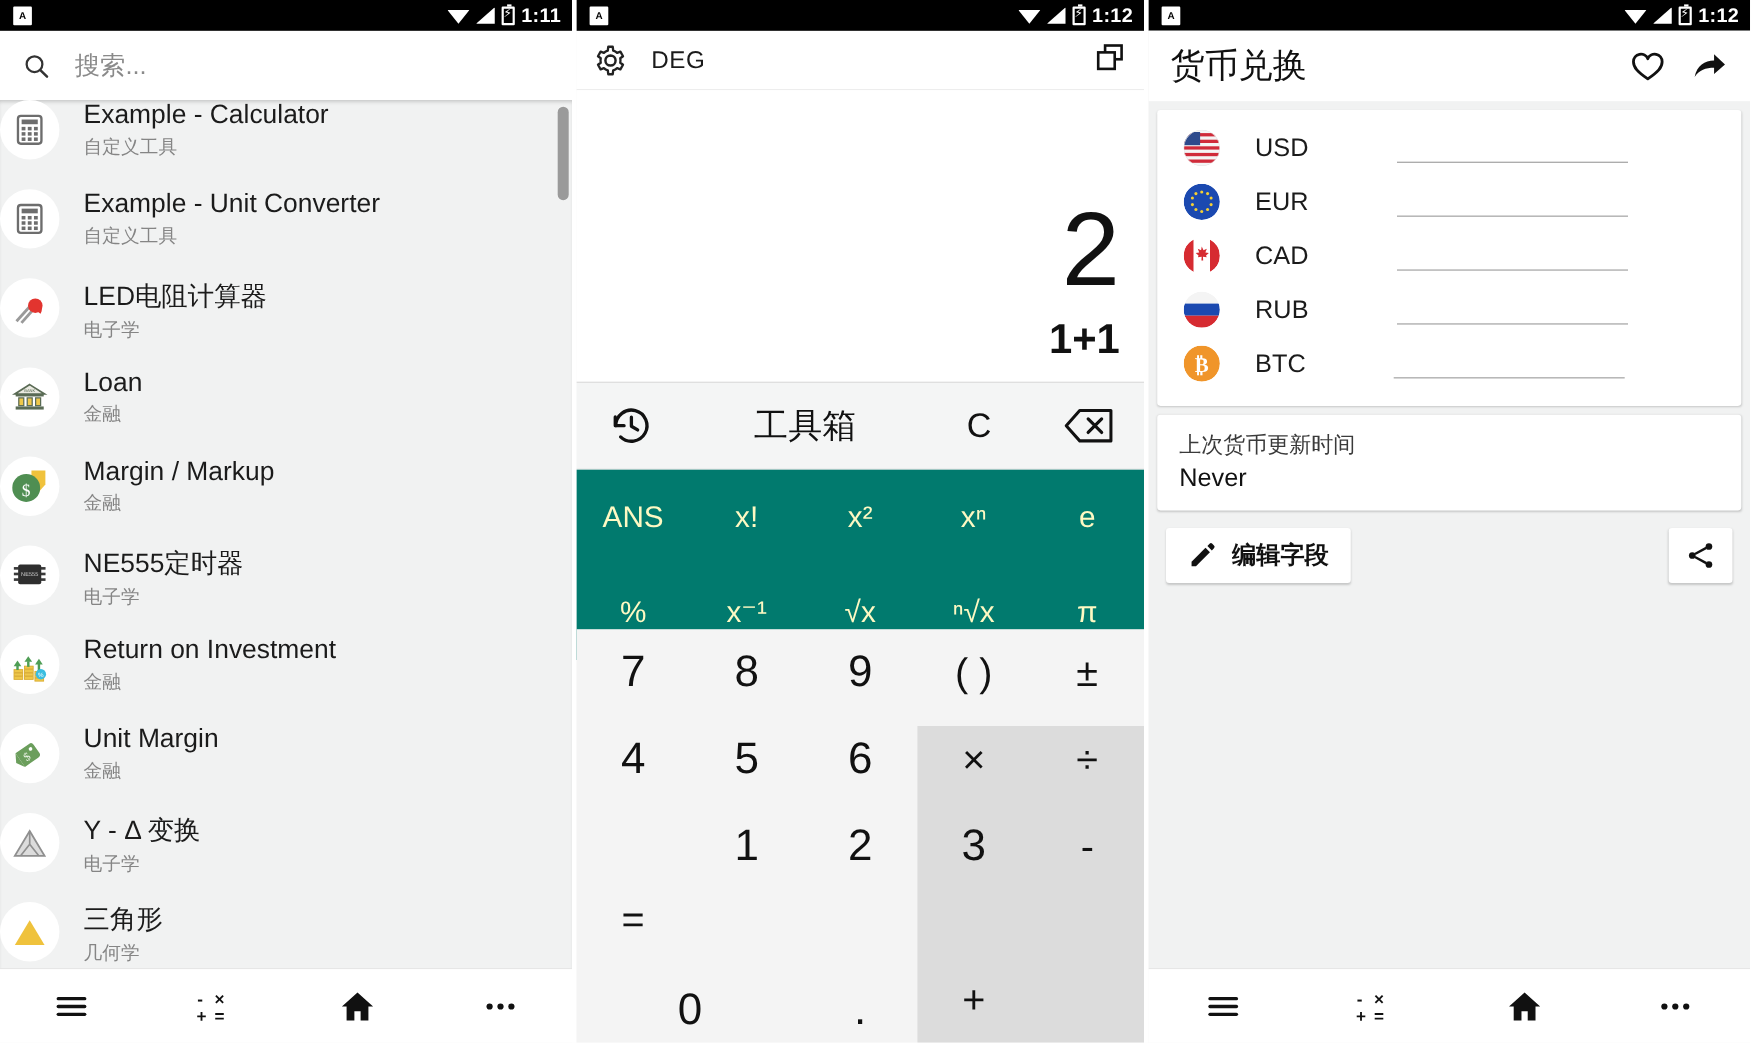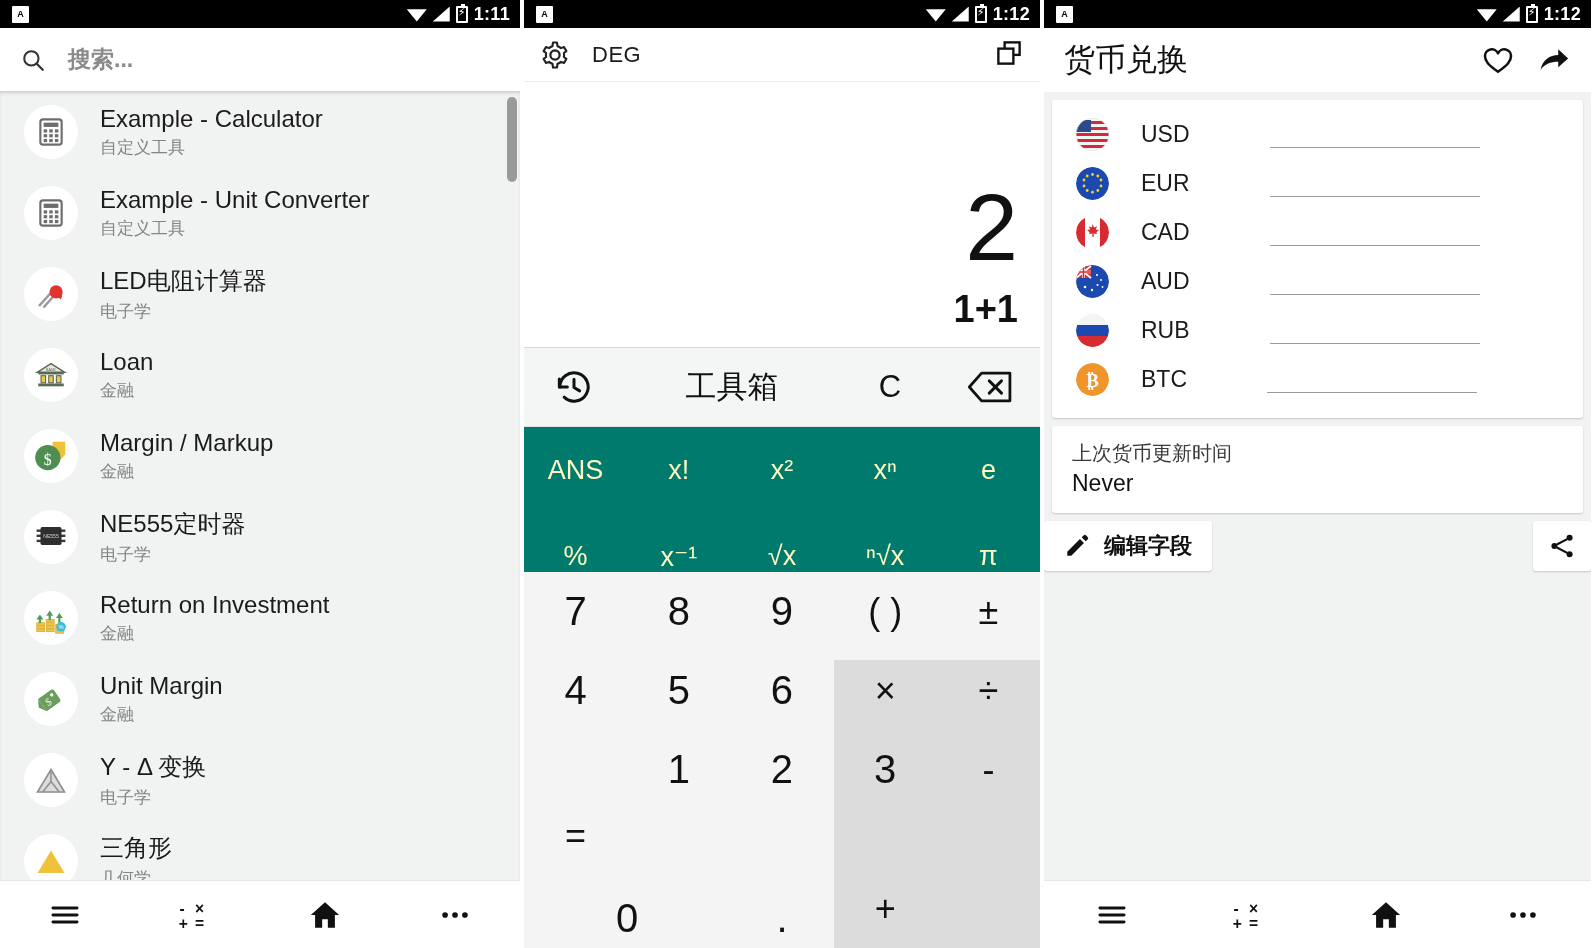--- a/index.html
+++ b/index.html
@@ -48,34 +48,34 @@
   .ico-batt::after {
     content: "\26A1"; position: absolute; top: -3px; left: 0px;
     font-size: 11px; line-height: 15px; color: #fff;
   }
   .sb-time { font-size: 18px; letter-spacing: .3px; }
   .top-artifact { position: absolute; top: 0; height: 5px; }
 
   
   .searchbar {
     height: 63px; background: #fff; display: flex; align-items: center;
-    padding: 0 20px; gap: 22px; font-weight: bold;
+    padding: 0 20px; gap: 22px;
   }
   .search-ico { width: 26px; height: 26px; flex: none; }
   .search-ph { color: #8a8a8a; font-size: 23px; }
   .list-wrap {
     position: absolute; top: 91px; bottom: 68px; left: 0; right: 0;
     background: #f1f2f2; overflow: hidden;
     box-shadow: inset 0 3px 4px -2px rgba(0,0,0,.22);
   }
   .scrollthumb {
     position: absolute; top: 6px; right: 3px; width: 10px; height: 85px;
     background: #9a9a9a; border-radius: 5px; z-index: 5;
   }
-  .titem { display: flex; align-items: center; height: 81px; padding-left: 24px; }
+  .titem { display: flex; align-items: flex-start; height: 81px; }
   .titem-ic {
     width: 54px; height: 54px; border-radius: 50%; background: #fff;
     flex: none; display: flex; align-items: center; justify-content: center;
     margin-right: 22px; overflow: hidden;
   }
   .titem-tx { display: flex; flex-direction: column; gap: 3px; }
   .titem-t { font-size: 24px; color: #1b1b1b; }
   .titem-s { font-size: 17px; color: #858585; }
 
   
@@ -147,21 +147,21 @@
     box-shadow: 0 1px 2px rgba(0,0,0,.18);
   }
   .cur-card { padding: 10px 0 14px 0; }
   .cur-row { display: flex; align-items: center; height: 49px; padding: 0 26px 0 24px; }
   .flag { width: 33px; height: 33px; border-radius: 50%; flex: none; overflow: hidden; position: relative; }
   .cur-code { font-size: 23px; color: #1b1b1b; margin-left: 32px; }
   .cur-field { flex: 1; border-bottom: 1px solid #9a9a9a; height: 26px; margin-left: 80px; max-width: 210px; }
   .upd-card { padding: 14px 20px 16px 20px; }
   .upd-l { font-size: 20px; color: #3a3a3a; }
   .upd-v { font-size: 23px; color: #111; font-weight: normal; margin-top: 3px; }
-  .act-row { display: flex; align-items: center; margin: 0; gap: 8px; }
+  .act-row { display: flex; align-items: center; margin: 16px; gap: 8px; }
   .btn-edit {
     background: #fff; border-radius: 3px; box-shadow: 0 1px 2px rgba(0,0,0,.18);
     height: 50px; display: flex; align-items: center; gap: 14px; padding: 0 20px;
     font-size: 22px; color: #111; font-weight: bold;
   }
   .btn-share {
     margin-left: auto; background: #fff; border-radius: 3px;
     box-shadow: 0 1px 2px rgba(0,0,0,.18); width: 58px; height: 50px;
     display: flex; align-items: center; justify-content: center;
   }
@@ -592,41 +592,20 @@
               <circle cx="16.5" cy="16.5" r="16.5" fill="#ffffff"></circle>
               <path d="M0 16.5a16.5 16.5 0 0 1 9-14.7v29.4A16.5 16.5 0 0 1 0 16.5z" fill="#d62b31"></path>
               <path d="M33 16.5a16.5 16.5 0 0 0-9-14.7v29.4a16.5 16.5 0 0 0 9-14.7z" fill="#d62b31"></path>
               <path d="M16.5 8 l1.6 3.4 l3-1.2 l-1.3 3.3 l3.2 .6 l-2.6 2.1 l.6 1.7 l-3.4-.5 l.2 3.4 h-1.6 l.2-3.4 l-3.4 .5 l.6-1.7 l-2.6-2.1 l3.2-.6 l-1.3-3.3 l3 1.2 z" fill="#d62b31"></path>
             </svg>
           </div>
           <div class="cur-code">CAD</div>
           <div class="cur-field"></div>
         </div>
 
-        <div class="cur-row">
-          <div class="flag">
-            <svg width="33" height="33" viewBox="0 0 33 33">
-              <circle cx="16.5" cy="16.5" r="16.5" fill="#1b49b0"></circle>
-              <rect x="0" y="1" width="15" height="12" fill="#d62b31"></rect>
-              <path d="M0 1 L15 13 M15 1 L0 13" stroke="#f4f4f4" stroke-width="2"></path>
-              <path d="M7.5 1 V13 M0 7 H15" stroke="#f4f4f4" stroke-width="2.6"></path>
-              <path d="M7.5 1 V13 M0 7 H15" stroke="#d62b31" stroke-width="1.3"></path>
-              <g fill="#fff">
-                <circle cx="21" cy="10" r="1.1"></circle>
-                  <circle cx="25" cy="15" r="1"></circle>
-                  <circle cx="21.5" cy="20" r="1.1"></circle>
-                <circle cx="26.5" cy="22" r=".9"></circle>
-                  <circle cx="16" cy="25" r="1.2"></circle>
-                  <circle cx="9" cy="22" r="1.3"></circle>
-              </g>
-            </svg>
-          </div>
-          <div class="cur-code">AUD</div>
-          <div class="cur-field"></div>
-        </div>
 
         <div class="cur-row">
           <div class="flag">
             <svg width="33" height="33" viewBox="0 0 33 33">
               <defs>
                   <clipPath id="ruc">
                     <circle cx="16.5" cy="16.5" r="16.5"></circle>
                   </clipPath>
                 </defs>
               <g clip-path="url(#ruc)">

